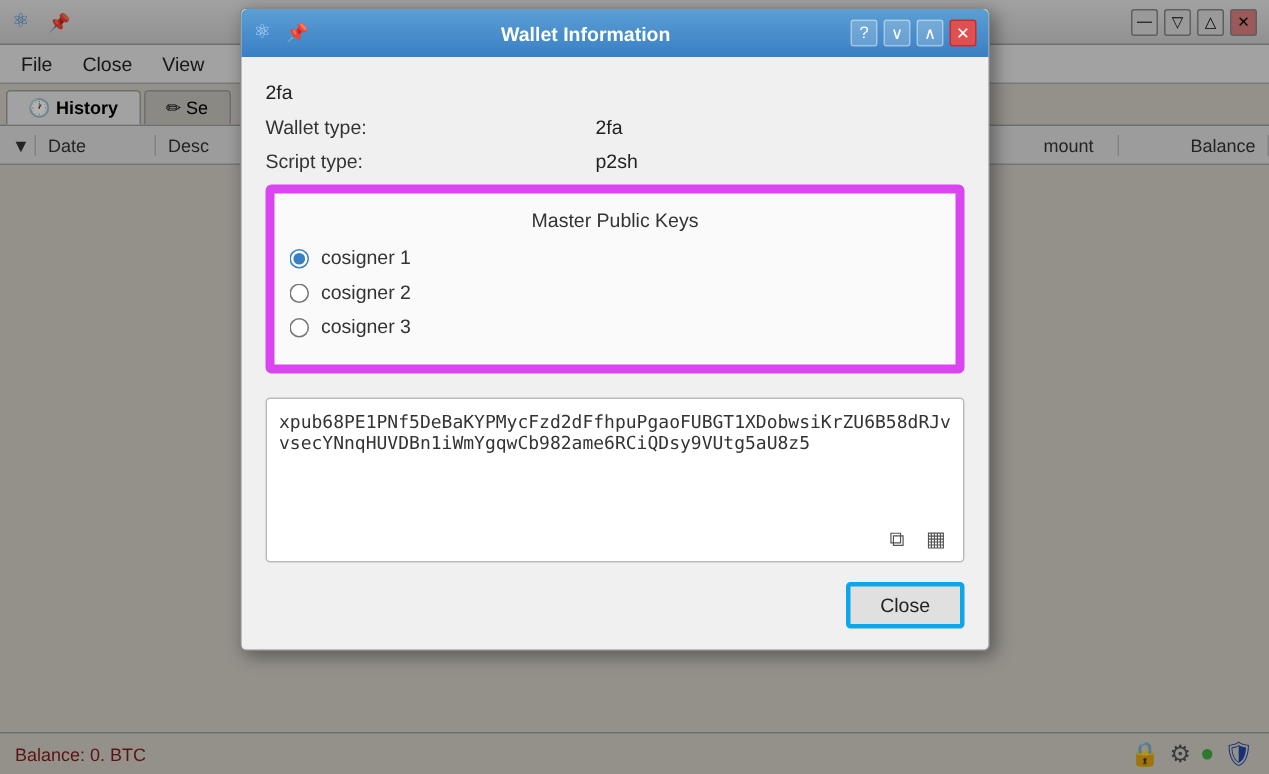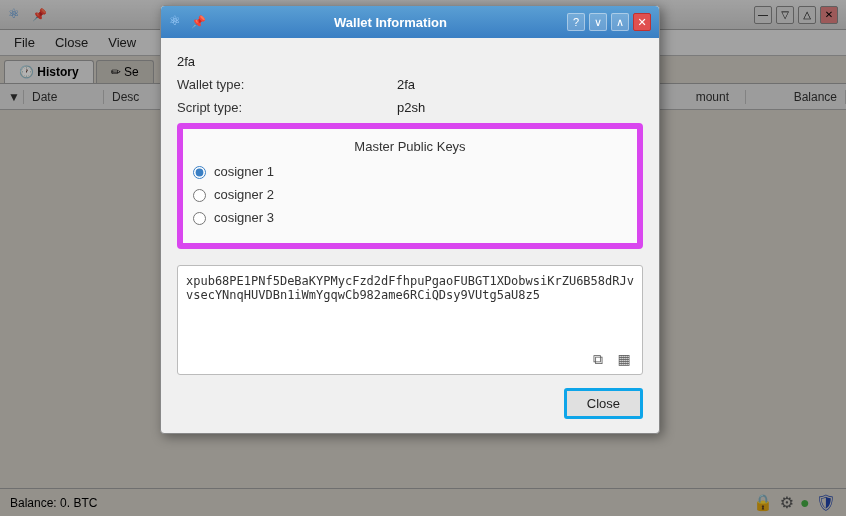--- a/index.html
+++ b/index.html
@@ -132,21 +132,21 @@
       right: 0;
       height: 28px;
       background: #d4d0c8;
       border-top: 1px solid #a0a0a0;
       display: flex;
       align-items: center;
       padding: 0 10px;
     }
     .status-text {
       font-size: 12px;
-      color: #000000;
+      color: #7f1d1d;
     }
     .status-icons {
       margin-left: auto;
       display: flex;
       align-items: center;
       gap: 6px;
     }
     .status-icon {
       font-size: 16px;
       color: #555;

